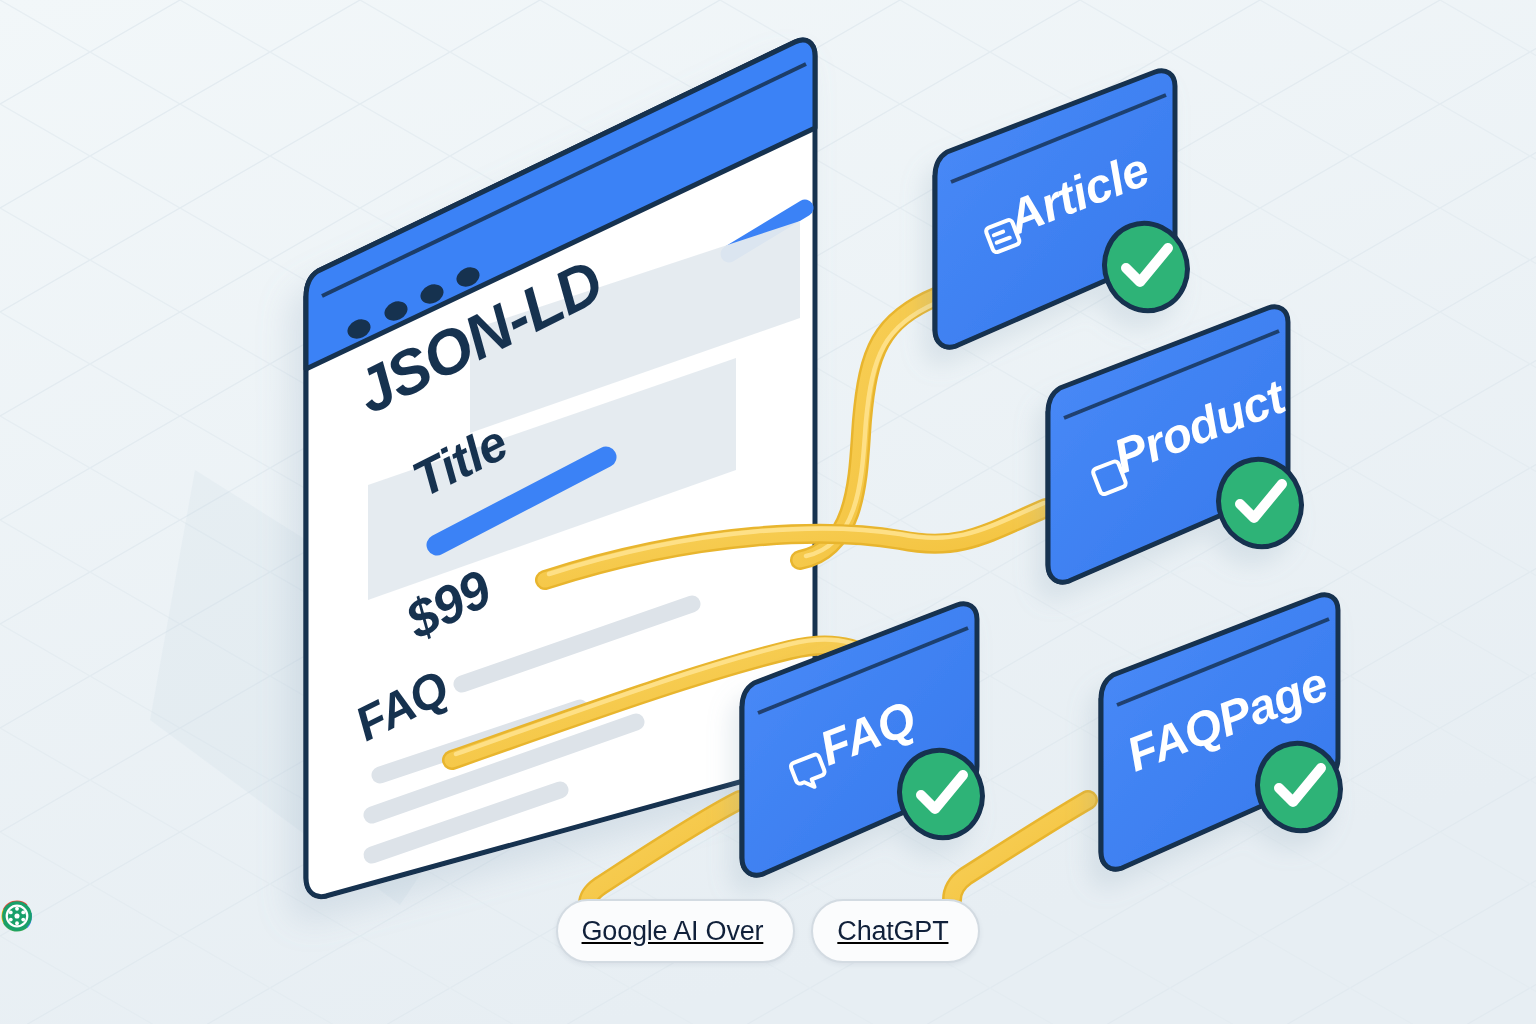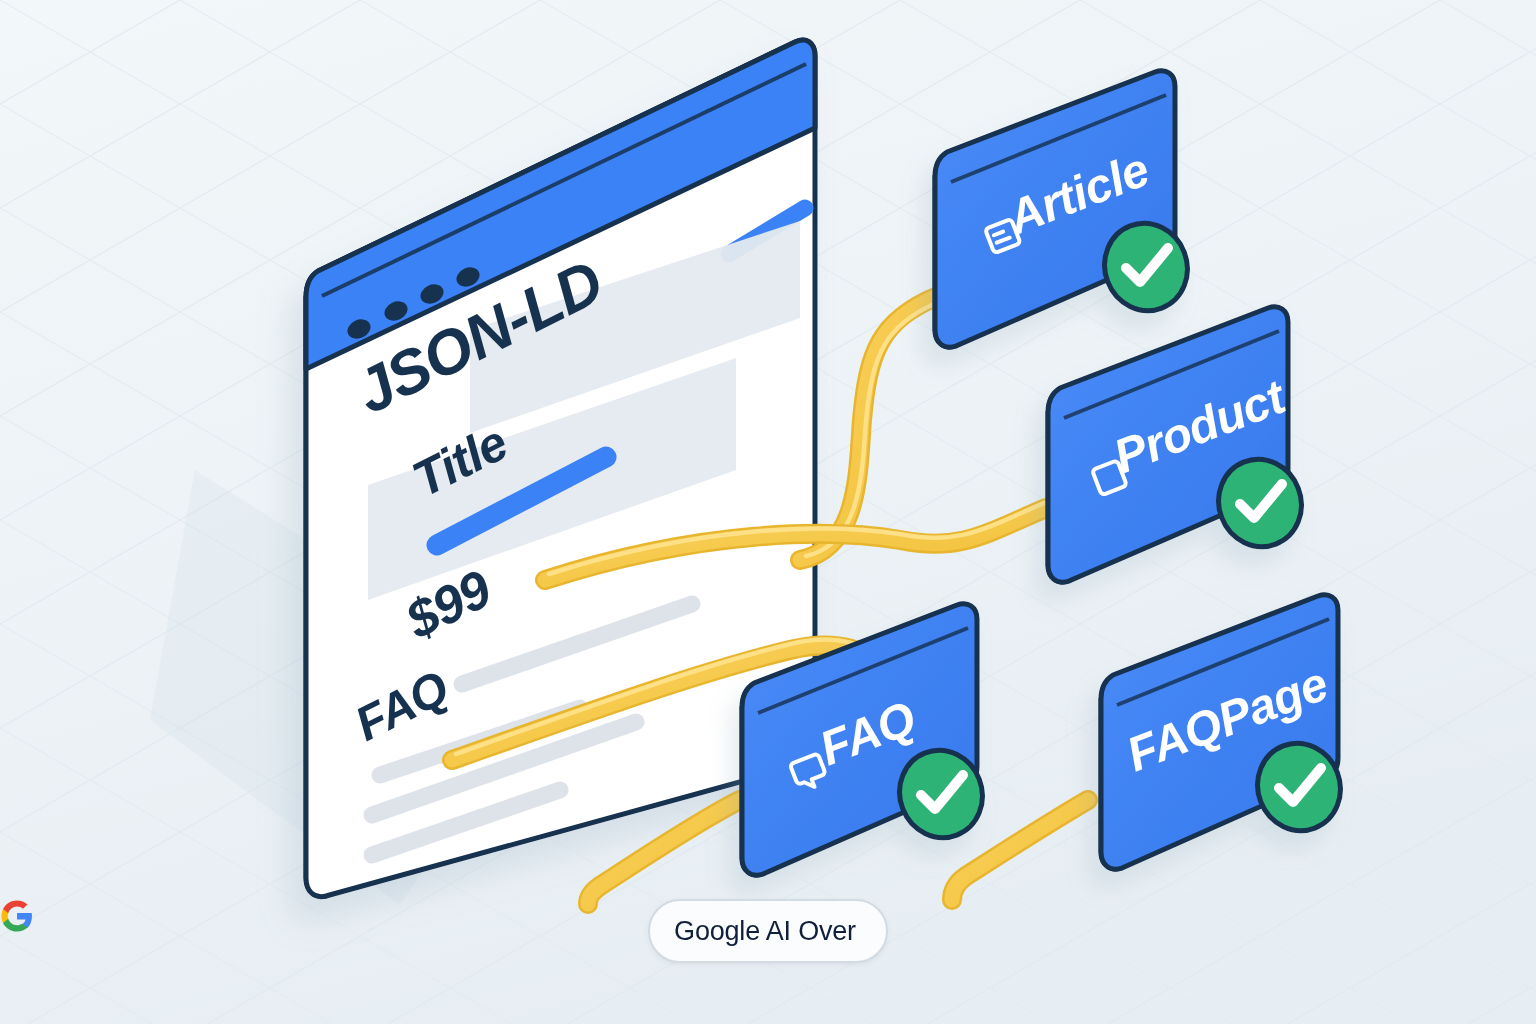--- a/index.html
+++ b/index.html
@@ -7,20 +7,21 @@
     width:1536px;height:1024px;overflow:hidden;
     background:#edf3f6;
     font-family:"Liberation Sans", sans-serif;
   }
   #stage{position:relative;width:1536px;height:1024px;}
   #stage svg{position:absolute;inset:0;}
   .pills{
     position:absolute;left:0;top:899px;width:1536px;
     display:flex;justify-content:center;gap:16px;
     pointer-events:auto;
+    text-decoration:underline;
   }
   .pill{
     display:flex;align-items:center;gap:14px;
     background:#fbfcfd;
     border:2px solid #d3dbe2;
     border-radius:40px;
     height:64px;
     padding:0 30px 0 24px;
     box-shadow:0 2px 5px rgba(40,60,90,.07);
     box-sizing:border-box;
@@ -203,16 +204,32 @@
     <svg class="pill-icon" viewBox="0 0 48 48">
       <path fill="#4285F4" d="M45.1 24.5c0-1.6-.1-3.2-.4-4.7H24v9h11.9c-.5 2.8-2.1 5.1-4.4 6.7v5.6h7.1c4.2-3.8 6.5-9.5 6.5-16.6z"></path>
       <path fill="#34A853" d="M24 46c5.9 0 10.9-2 14.6-5.4l-7.1-5.6c-2 1.3-4.5 2.1-7.5 2.1-5.8 0-10.7-3.9-12.4-9.1H4.3v5.8C8 41.2 15.4 46 24 46z"></path>
       <path fill="#FBBC05" d="M11.6 28c-.4-1.3-.7-2.6-.7-4s.3-2.7.7-4v-5.8H4.3A22 22 0 0 0 2 24c0 3.6.9 6.9 2.3 9.8l7.3-5.8z"></path>
       <path fill="#EA4335" d="M24 10.6c3.3 0 6.2 1.1 8.5 3.3l6.3-6.3C34.9 4 29.9 2 24 2 15.4 2 8 6.8 4.3 14.2l7.3 5.8c1.7-5.2 6.6-9.4 12.4-9.4z"></path>
     </svg>
     <span class="pill-label">Google AI Over</span>
   </div>
 
 
+  <div class="pill">
+    <svg class="pill-icon" viewBox="0 0 48 48">
+      <circle cx="24" cy="24" r="21" fill="#19A06A"></circle>
+      <circle cx="24" cy="24" r="14.5" fill="none" stroke="#ffffff" stroke-width="3.2"></circle>
+      <circle cx="24" cy="24" r="3.6" fill="#ffffff"></circle>
+      <g fill="#ffffff">
+        <circle cx="24" cy="13.8" r="2.7"></circle>
+        <circle cx="32.8" cy="18.9" r="2.7"></circle>
+        <circle cx="32.8" cy="29.1" r="2.7"></circle>
+        <circle cx="24" cy="34.2" r="2.7"></circle>
+        <circle cx="15.2" cy="29.1" r="2.7"></circle>
+        <circle cx="15.2" cy="18.9" r="2.7"></circle>
+      </g>
+    </svg>
+    <span class="pill-label">ChatGPT</span>
+  </div>
 
 </div>
 
 </div>
 
 </body></html>

